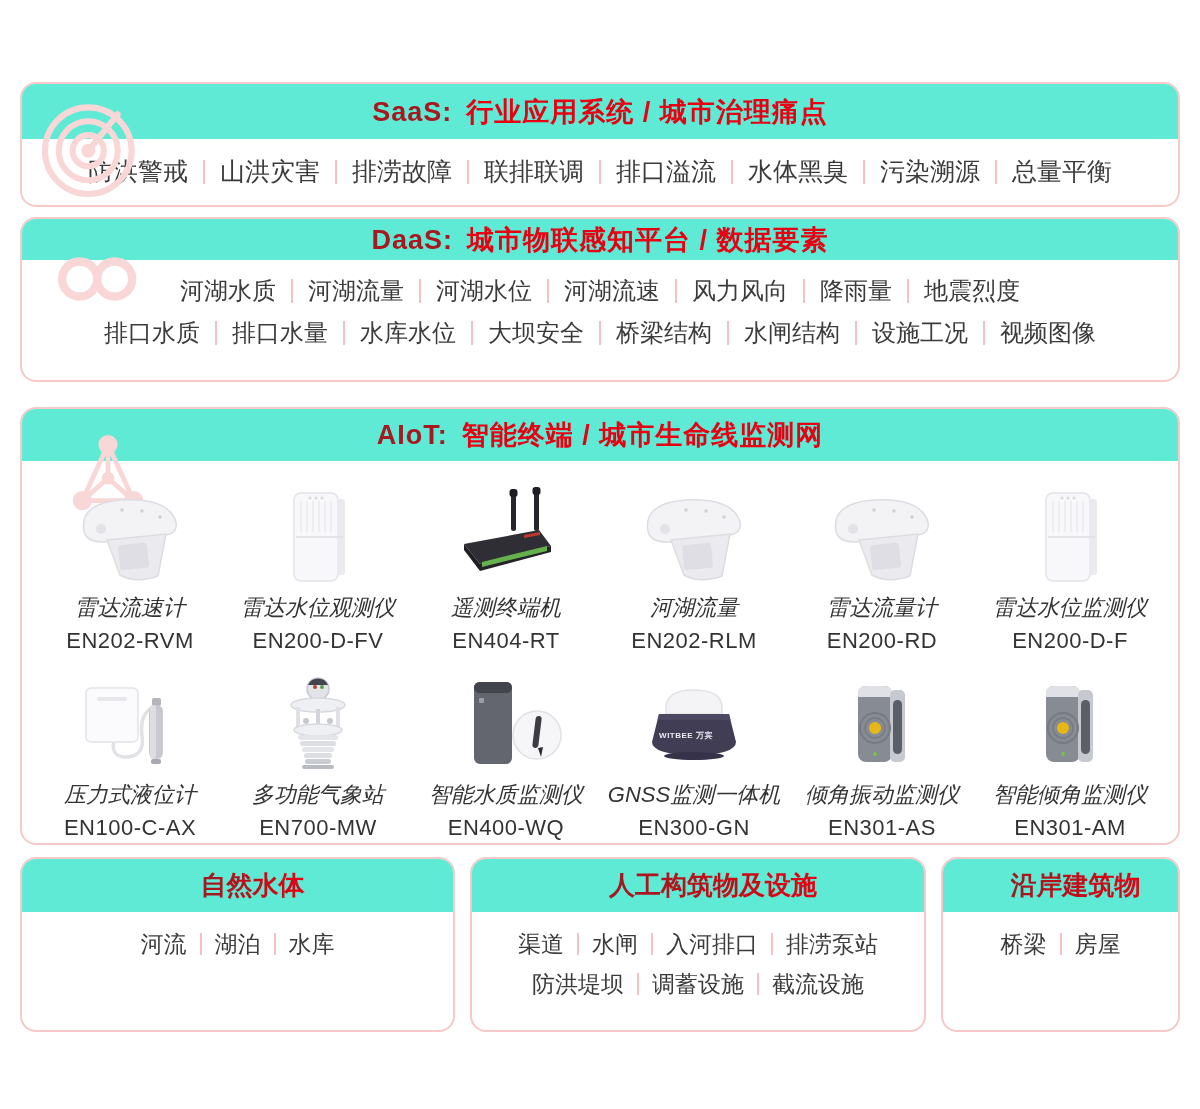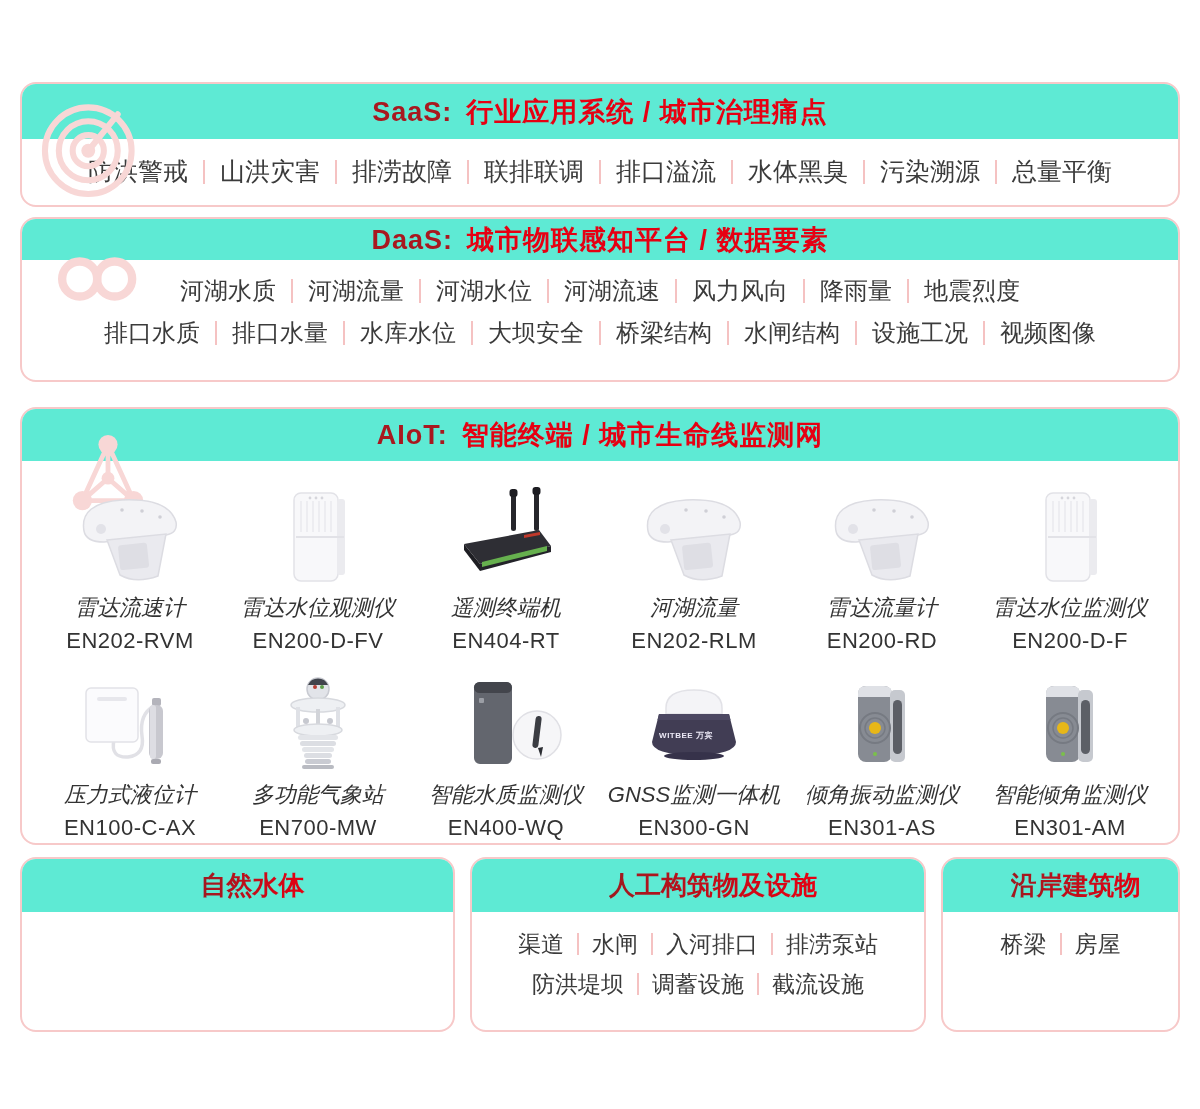--- a/index.html
+++ b/index.html
@@ -320,20 +320,23 @@
           <div class="product-model">EN301-AM</div>
         </div>
       </div>
   </section>
 
   <div class="cards">
     <section class="card" id="card-natural">
       <div class="band">
         <span class="card-title">自然水体</span>
       </div>
+      <div class="body">
+        <div class="item-row"><span class="item">河流</span><span class="divider"></span><span class="item">湖泊</span><span class="divider"></span><span class="item">水库</span></div>
+      </div>
     </section>
 
     <section class="card" id="card-artificial">
       <div class="band">
         <span class="card-title">人工构筑物及设施</span>
       </div>
       <div class="body">
         <div class="item-row"><span class="item">渠道</span><span class="divider"></span><span class="item">水闸</span><span class="divider"></span><span class="item">入河排口</span><span class="divider"></span><span class="item">排涝泵站</span></div>
         <div class="item-row"><span class="item">防洪堤坝</span><span class="divider"></span><span class="item">调蓄设施</span><span class="divider"></span><span class="item">截流设施</span></div>
       </div>

